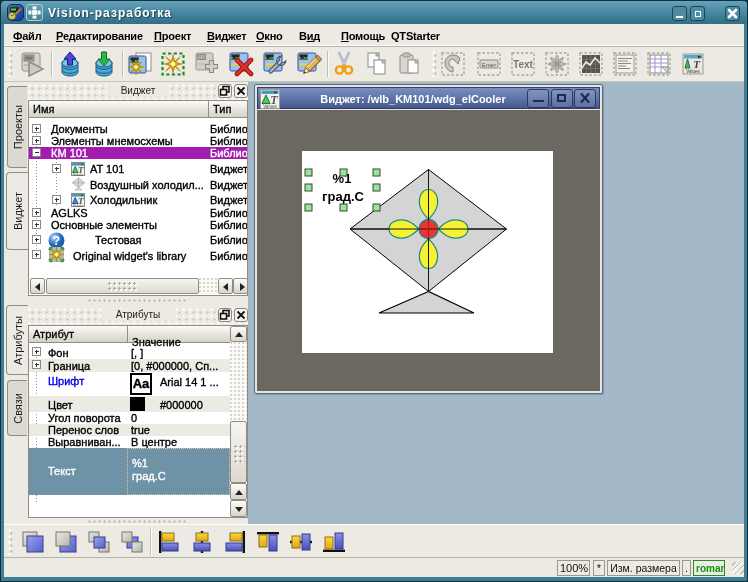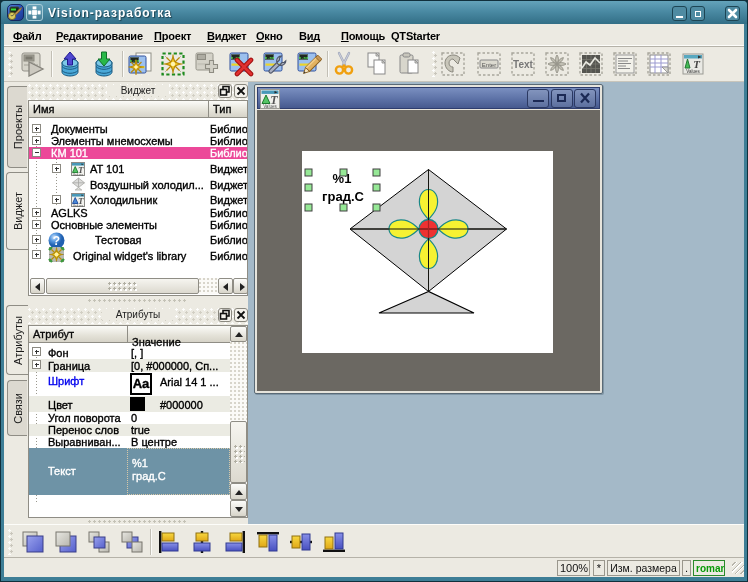--- a/index.html
+++ b/index.html
@@ -35,21 +35,21 @@
   .vtab.active { background:#eceae2; left:2px; width:22px; }
   .docktitle { position:absolute; left:2px; height:16px; font-size:10px; text-align:center; color:#222;
      background-image:radial-gradient(circle at 1.5px 1.5px, #fdfdfc 1.1px, rgba(0,0,0,0) 1.3px), radial-gradient(circle at 4.5px 4.5px, #d2cfc4 1.1px, rgba(0,0,0,0) 1.3px);
      background-size:7px 7px; }
   .docktitle b { background:#eceae2; padding:0 14px; font-weight:normal; position:relative; top:1px;}
   .dockbtn { position:absolute; width:14px; height:14px; background:#f4f2ec; border:1px solid #8a887f; border-radius:3px; top:0px; }
   .tablewrap { position:absolute; left:24px; background:#fff; border:1px solid #8f8d85; }
   .thead { position:absolute; left:0; top:0; height:17px; background:linear-gradient(#fbfbf8, #e4e2d8 60%, #d6d3c8); border-bottom:1px solid #8f8d85; color:#111; }
   .thead div { position:absolute; top:2px; padding-left:4px; }
   .trow { position:absolute; left:0; width:100%; white-space:nowrap; overflow:hidden; }
-  .sel1 { background:#ec4899; color:#fff; }
+  .sel1 { background:#a21caf; color:#fff; }
   .expander { position:absolute; width:9px; height:9px; border:1px solid #8c8a82; background:#fff; }
   .expander i { position:absolute; background:#333; }
   .exp-h { left:1.5px; top:3px; width:4px; height:1px; }
   .exp-v { left:3px; top:1.5px; width:1px; height:4px; }
   
   .sbtn { position:absolute; background:linear-gradient(#fcfcfa,#d8d5ca); border:1px solid #8f8d85; border-radius:2px; }
   .arrow { position:absolute; width:0; height:0; }
   .sthumb { position:absolute; background:linear-gradient(#f6f5f0,#dcd9cf); border:1px solid #8f8d85; border-radius:2px; }
   .strough { position:absolute; background-image:radial-gradient(circle at 1px 1px, #d8d5cb 0.8px, rgba(0,0,0,0) 1px); background-size:4px 4px; background-color:#fbfaf7; }
   
@@ -540,20 +540,21 @@
     <div id="child">
       <div id="childtitle">
         <svg class="abs" style="left:2px;top:1px" width="20" height="20" viewBox="0 0 20 20">
           <rect x="0.5" y="0.5" width="19" height="19" fill="#f0f0ec" stroke="#9a9a94" stroke-width="1"></rect>
           <rect x="1.5" y="1.5" width="17" height="3.4" fill="#4898b8"></rect>
           <path d="M14.5,2 L17.5,3.2 L14.5,4.4" fill="#222"></path>
           <polygon points="2,14.5 10,14.5 6,6" fill="#55c465" stroke="#1e7a2e" stroke-width="1"></polygon>
           <text x="14" y="15" font-size="12" font-weight="bold" font-style="italic" fill="#555" text-anchor="middle" font-family="Liberation Serif">T</text>
           <text x="10" y="19.2" font-size="4.6" fill="#555" text-anchor="middle">Values</text>
         </svg>
+        <div class="abs" style="left:30px;top:5px;width:250px;text-align:center;color:#fff;font-weight:bold;font-size:11px;">Виджет: /wlb_KM101/wdg_elCooler</div>
         <div class="cbtn" style="left:269px;">
             <div class="abs" style="left:5px;top:10px;width:11px;height:2px;background:#1c2a55;"></div>
           </div>
         <div class="cbtn" style="left:293px;">
             <div class="abs" style="left:5px;top:4px;width:9px;height:8px;border:2px solid #1c2a55;"></div>
           </div>
         <div class="cbtn" style="left:316px;">
           <svg width="20" height="17" viewBox="0 0 20 17">
               <path d="M6,3.5 L14,12.5 M14,3.5 L6,12.5" stroke="#1c2a55" stroke-width="2.2"></path>
             </svg>

